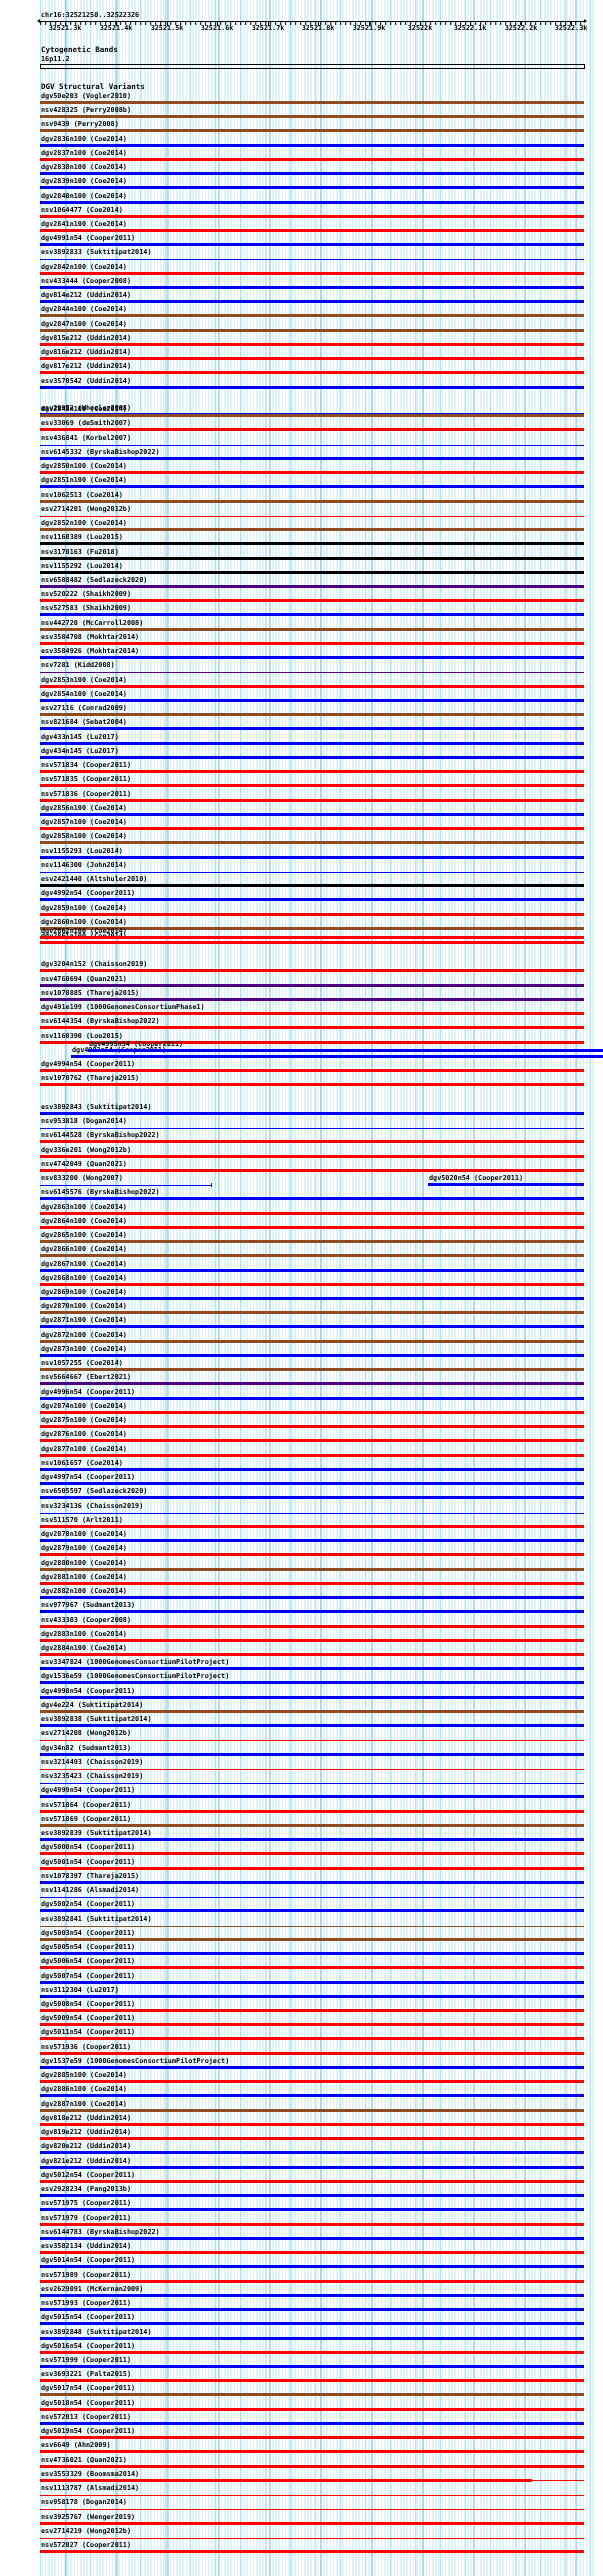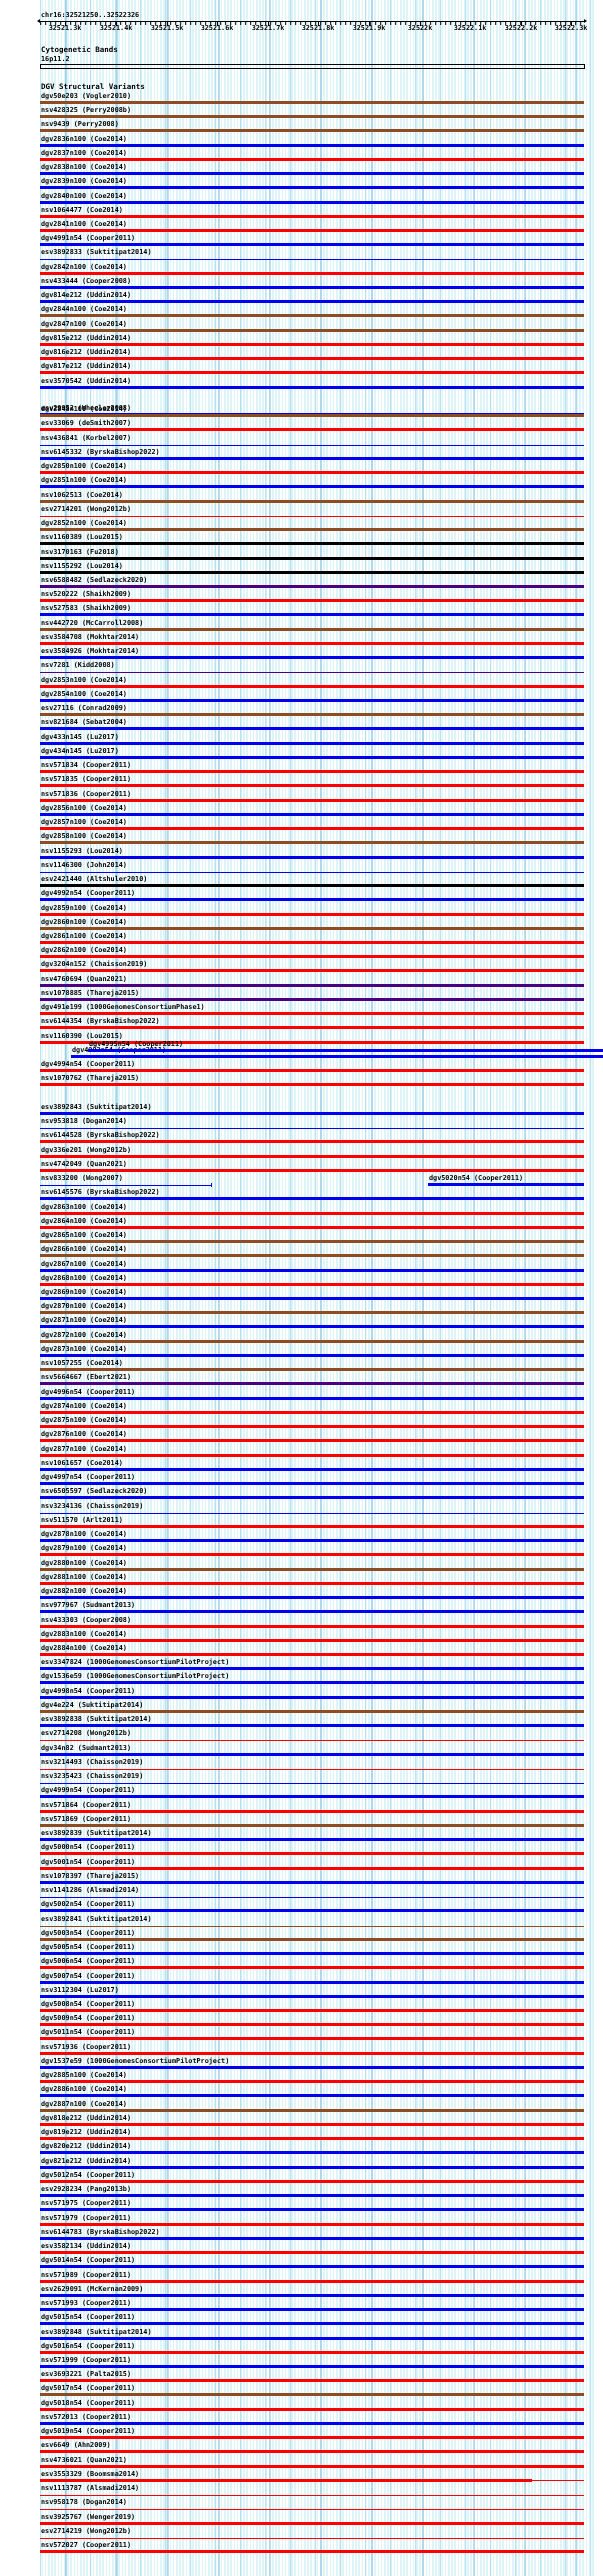--- a/index.html
+++ b/index.html
@@ -307,21 +307,21 @@
         <div class="vbar" style="left: 40px; width: 544px; top: 7.5px; height: 3.4px; background: rgb(255, 0, 0);"></div>
       </div>
       <div class="vrow" style="top: 919px;">
         <div class="vlabel">dgv2860n100 (Coe2014)</div>
         <div class="vbar" style="left: 40px; width: 544px; top: 7.5px; height: 3.4px; background: rgb(143, 75, 33);"></div>
       </div>
       <div class="vrow" style="top: 933px;">
         <div class="vlabel">dgv2861n100 (Coe2014)</div>
         <div class="vbar" style="left: 40px; width: 544px; top: 7.5px; height: 3.4px; background: rgb(255, 0, 0);"></div>
       </div>
-      <div class="vrow" style="top: 947px; text-align: right;">
+      <div class="vrow" style="top: 928px; text-align: right;">
         <div class="vlabel">dgv2862n100 (Coe2014)</div>
         <div class="vbar" style="left: 40px; width: 544px; top: 7.5px; height: 3.4px; background: rgb(255, 0, 0);"></div>
       </div>
       <div class="vrow" style="top: 961px;">
         <div class="vlabel">dgv3204n152 (Chaisson2019)</div>
         <div class="vbar" style="left: 40px; width: 544px; top: 7.5px; height: 3.4px; background: rgb(255, 0, 0);"></div>
       </div>
       <div class="vrow" style="top: 976px;">
         <div class="vlabel">nsv4760694 (Quan2021)</div>
         <div class="vbar" style="left: 40px; width: 544px; top: 7.5px; height: 3.4px; background: rgb(75, 0, 130);"></div>

